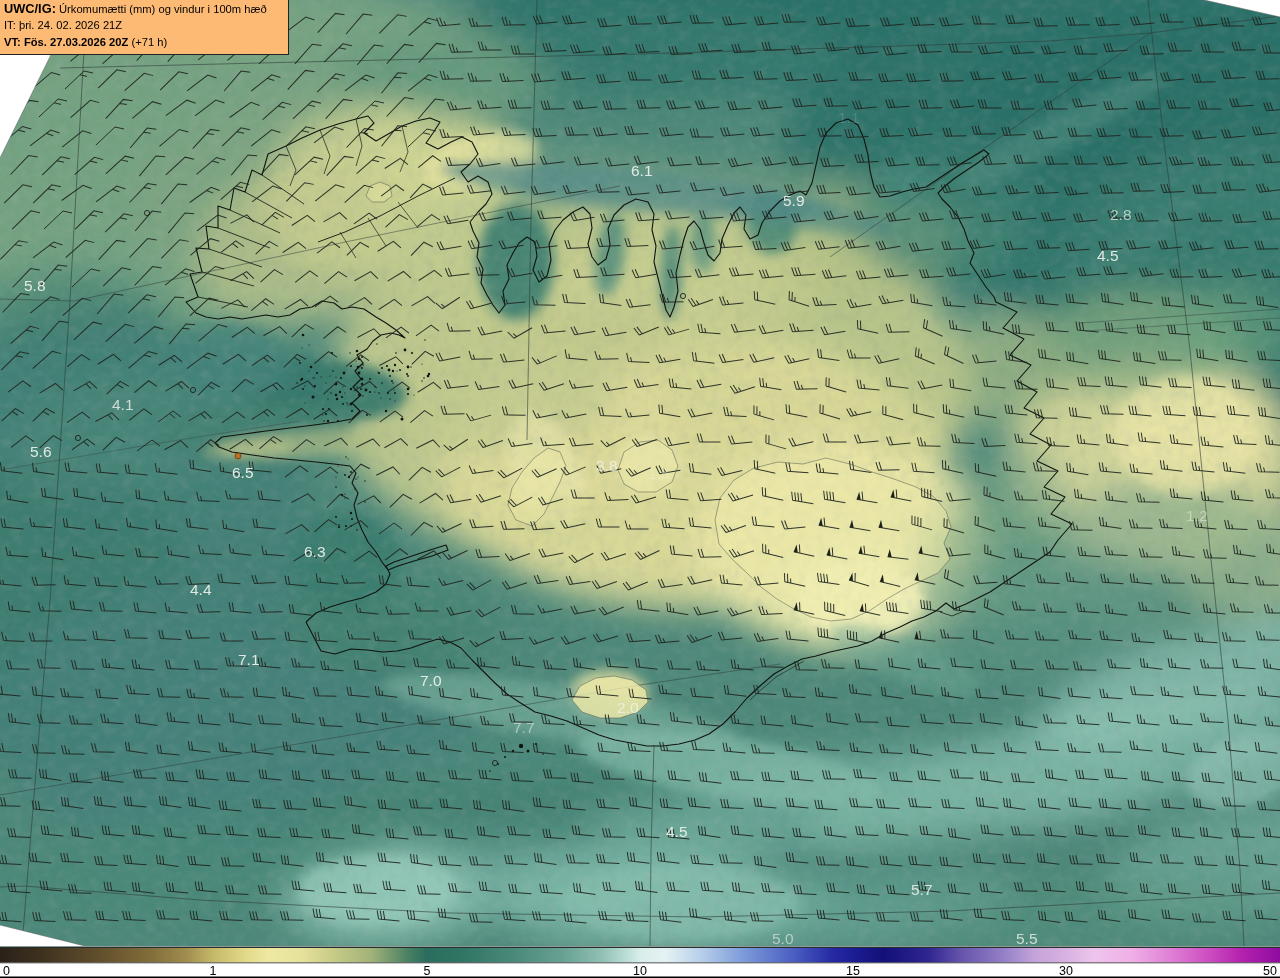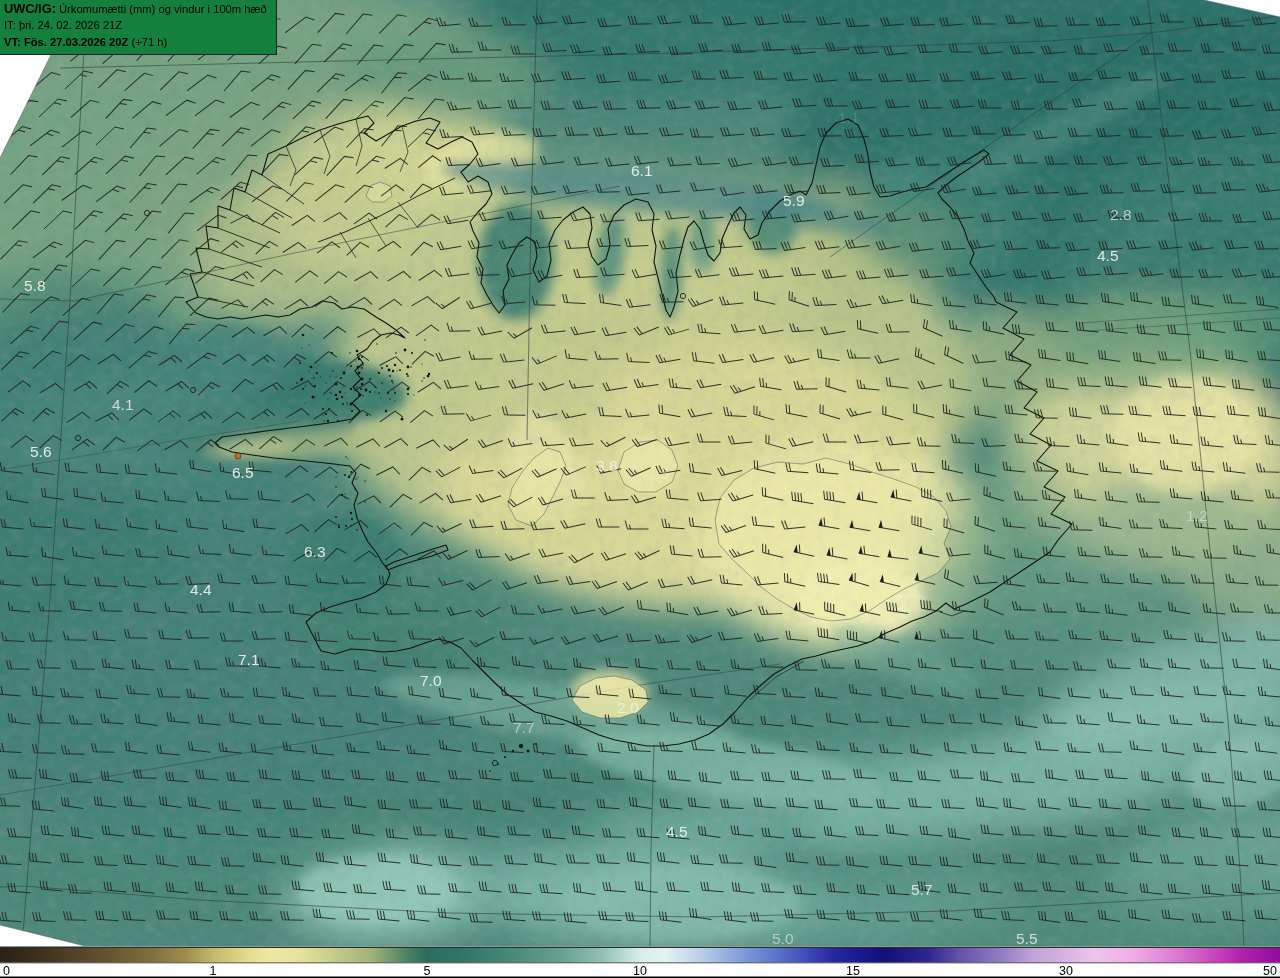--- a/index.html
+++ b/index.html
@@ -1,15 +1,15 @@
 <!DOCTYPE html>
 <html><head><meta charset="utf-8"><style>
 html,body{margin:0;padding:0;background:#fff;width:1280px;height:978px;overflow:hidden}
-#box{position:absolute;left:0;top:0;background:#15803d;border-right:1.2px solid #222;border-bottom:1.2px solid #222;
-padding:1px 9px 4px 4px;font-family:"Liberation Sans",sans-serif;font-size:11.2px;line-height:16.3px;color:#000;white-space:nowrap}
+#box{position:absolute;left:0;top:0;background:#fdba74;border-right:1.2px solid #222;border-bottom:1.2px solid #222;
+padding:1px 21px 4px 4px;font-family:"Liberation Sans",sans-serif;font-size:11.2px;line-height:16.3px;color:#000;white-space:nowrap}
 #box .t1b{font-size:12.8px;font-weight:bold}
 </style></head>
 <body>
 <svg width="1280" height="978">
 <defs>
 <filter id="bl" x="-25%" y="-25%" width="150%" height="150%">
         <feGaussianBlur stdDeviation="16"></feGaussianBlur>
       </filter>
 <filter id="bs" x="-40%" y="-40%" width="180%" height="180%">
         <feGaussianBlur stdDeviation="6"></feGaussianBlur>

